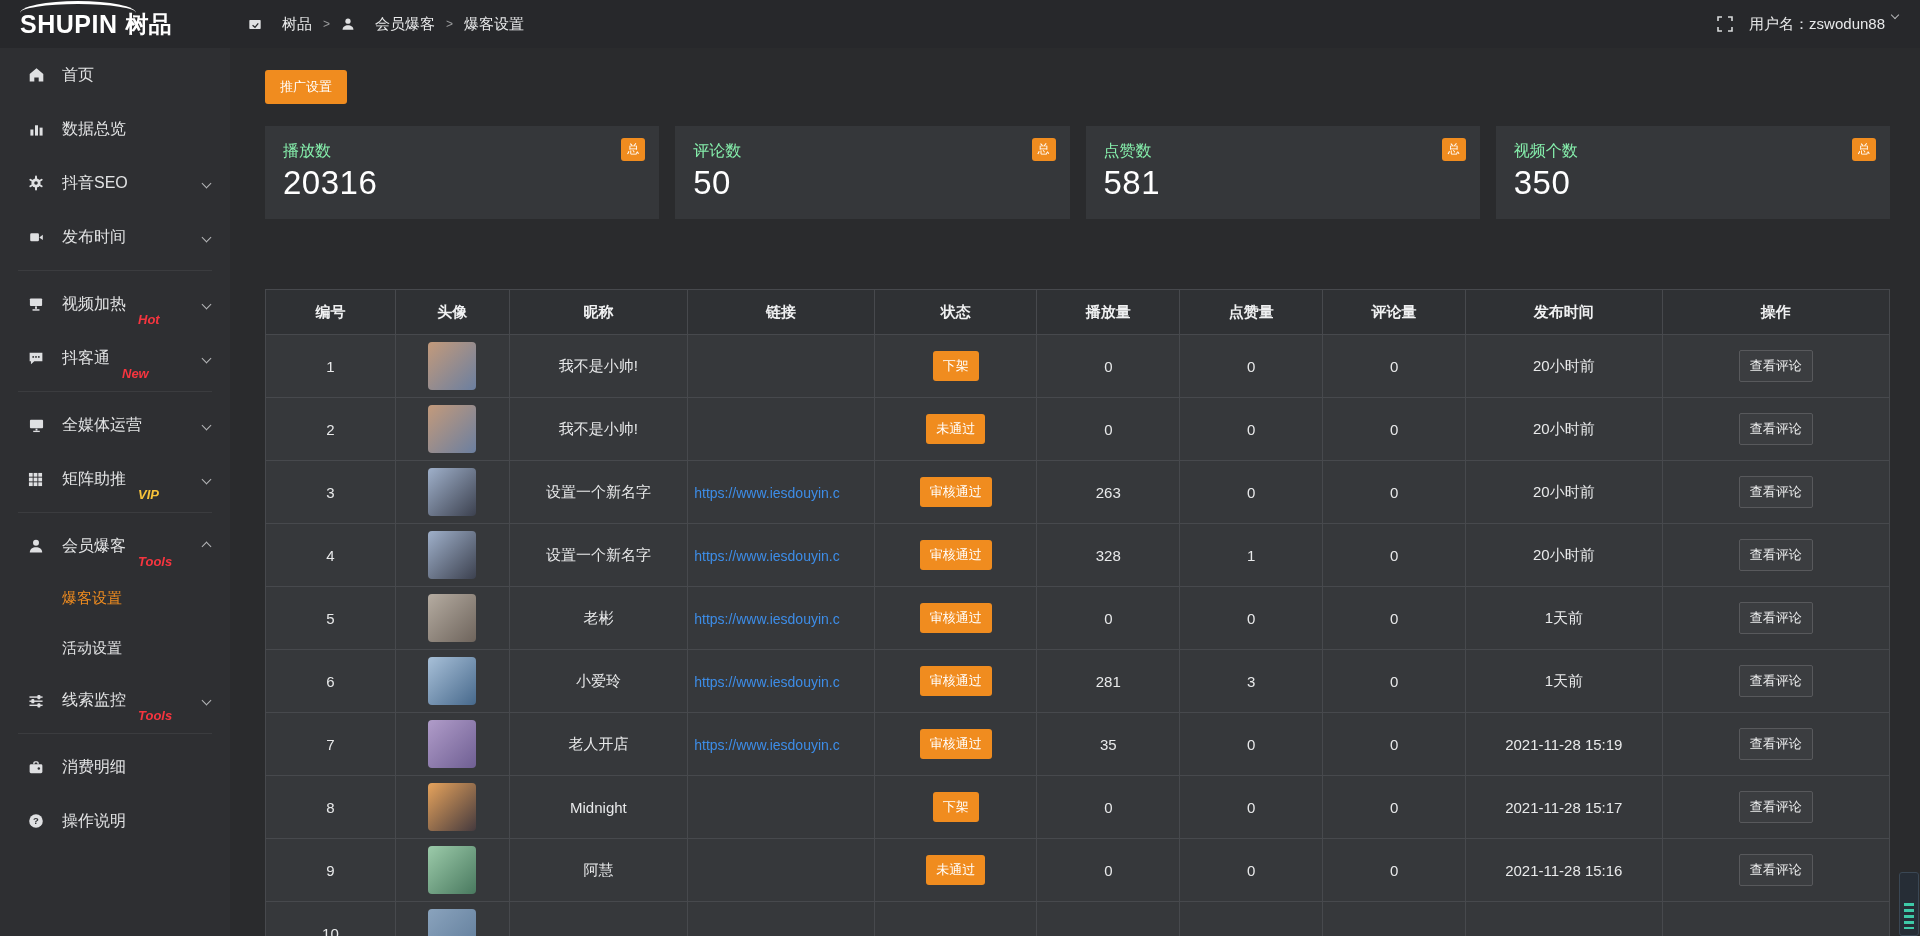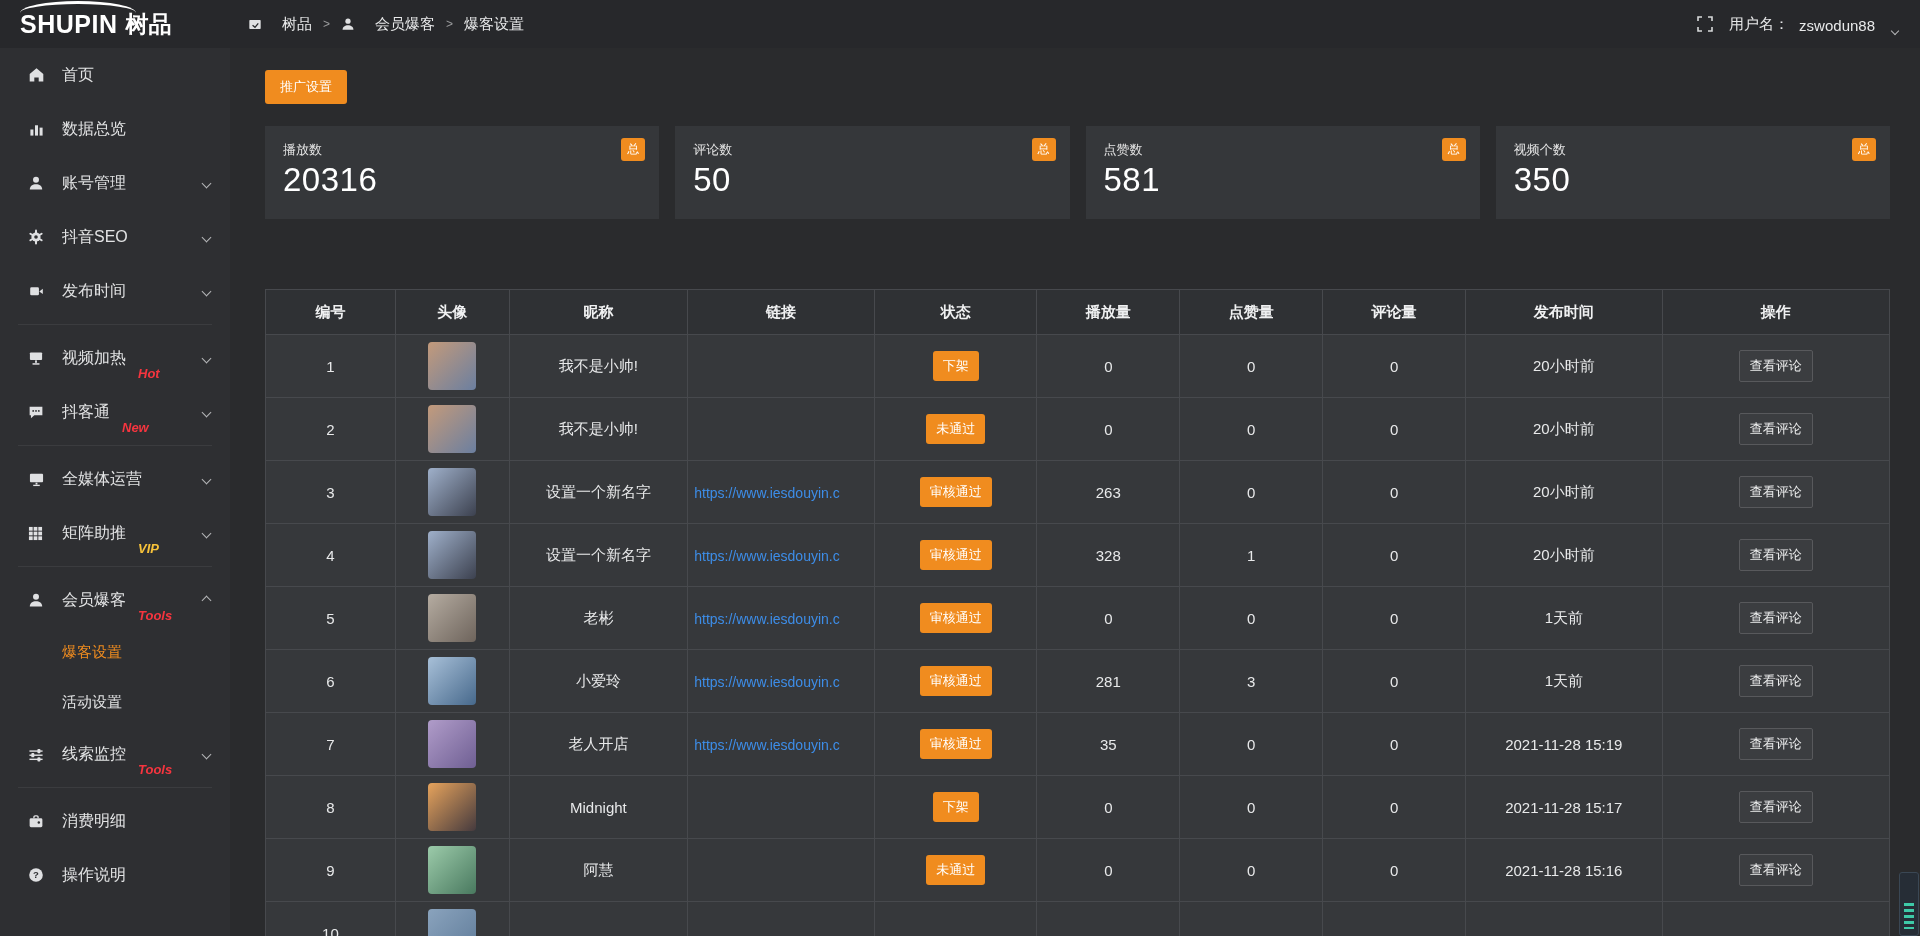--- a/index.html
+++ b/index.html
@@ -11,21 +11,21 @@
   .topbar { position:absolute; top:0; left:0; right:0; height:48px; background:#27282b; display:flex; align-items:center; z-index:10; }
   .logo { width:230px; flex:0 0 230px; display:flex; align-items:center; padding-left:20px; position:relative; height:48px; cursor:pointer; }
   .logo-arc { position:absolute; top:1px; left:20px; width:116px; height:12px; border-top:3px solid #fff; border-radius:50% 50% 0 0 / 100% 100% 0 0; }
   .logo-en { font-size:25px; font-weight:800; color:#fff; letter-spacing:.5px; transform:scaleY(1.05); }
   .logo-cn { font-size:23px; font-weight:800; color:#fff; margin-left:8px; }
   .crumbs { display:flex; align-items:center; margin-left:18px; color:#e8e9ea; font-size:15px; gap:11px; }
   .crumb { display:flex; align-items:center; gap:6px; cursor:pointer; }
   .crumb-sep { color:#9a9b9d; font-size:12px; }
   .top-right { margin-left:auto; display:flex; align-items:center; gap:16px; padding-right:22px; color:#e8e9ea; font-size:15px; }
   .fs-icon { display:flex; cursor:pointer; }
-  .user-menu { display:flex; align-items:flex-end; gap:17px; cursor:pointer; }
+  .user-menu { display:flex; align-items:flex-start; gap:7px; cursor:pointer; }
   .chev { width:7px; height:7px; border-right:1.5px solid #b5b6b8; border-bottom:1.5px solid #b5b6b8; transform:rotate(45deg); flex:0 0 auto; }
   .chev.up { transform:rotate(-135deg); }
   .chev.small { width:6px; height:6px; margin-top:-3px; }
 
   
   .sidebar { position:absolute; top:48px; left:0; bottom:0; width:230px; background:#2e2f32; overflow:hidden; }
   .side-item { height:54px; display:flex; align-items:center; padding:0 20px 0 28px; cursor:pointer; color:#e2e3e4; }
   .s-icon { width:20px; margin-right:14px; display:flex; align-items:center; }
   .s-icon svg { fill:#dfe0e2; }
   .s-label { font-size:16px; }
@@ -33,21 +33,21 @@
   .side-item .chev { margin-left:auto; }
   .side-divider { border-top:1px solid #3b3c3f; margin:6px 18px; }
   .side-sub { height:50px; display:flex; align-items:center; padding-left:62px; font-size:15px; color:#e2e3e4; cursor:pointer; }
   .side-sub.active { color:var(--accent); }
 
   
   .main { position:absolute; left:230px; top:48px; right:0; bottom:0; padding:0 30px 0 35px; overflow:hidden; }
   .promo-btn { margin-top:22px; background:var(--accent); color:#fff; border:none; border-radius:3px; padding:8px 15px; font-size:13px; cursor:pointer; display:inline-block; }
   .cards { display:grid; grid-template-columns:repeat(4,1fr); gap:16px; margin-top:22px; }
   .card { background:#35373a; height:93px; position:relative; padding:15px 18px; }
-  .card-label { font-size:13px; color:#e5e5e5; }
+  .card-label { font-size:16px; color:#86efac; }
   .card-value { font-size:33px; color:#fff; margin-top:2px; font-weight:500; letter-spacing:.5px; }
   .card-badge { position:absolute; top:12px; right:14px; background:var(--accent); color:#fff; font-size:12px; padding:3px 6px; border-radius:3px; }
 
   
   .data-table { width:100%; border-collapse:collapse; margin-top:70px; table-layout:fixed; }
   .data-table th { background:#2f3134; height:45px; font-size:15px; color:#f0f1f2; font-weight:bold; border:1px solid #47494d; }
   .data-table td { background:#36383b; height:63px; text-align:center; font-size:15px; color:#e8e9ea; border:1px solid #47494d; padding:0; }
   .avatar { width:48px; height:48px; border-radius:4px; margin:0 auto; }
   .link-cell { overflow:hidden; text-align:left !important; padding-left:6px !important; white-space:nowrap; }
   .link { color:var(--link); font-size:14px; text-decoration:none; white-space:nowrap; cursor:pointer; }
@@ -122,30 +122,20 @@
     <span class="s-icon">
       <svg width="17" height="15" viewBox="0 0 16 16">
           <rect x="1.5" y="8" width="3.2" height="6.5"></rect>
           <rect x="6.4" y="3.5" width="3.2" height="11"></rect>
           <rect x="11.3" y="6" width="3.2" height="8.5"></rect>
         </svg>
     </span>
     <span class="s-label">数据总览</span>
   </div>
 
-  <div class="side-item">
-    <span class="s-icon">
-      <svg width="16" height="16" viewBox="0 0 16 16">
-          <circle cx="8" cy="4.8" r="3"></circle>
-          <path d="M1.8 14.5c0-3.4 2.8-5.2 6.2-5.2s6.2 1.8 6.2 5.2z"></path>
-        </svg>
-    </span>
-    <span class="s-label">账号管理</span>
-    <span class="chev"></span>
-  </div>
 
   <div class="side-item">
     <span class="s-icon">
       <svg width="16" height="16" viewBox="0 0 16 16">
           <g>
             <rect x="7" y="0.5" width="2" height="15" rx="1"></rect>
             <rect x="7" y="0.5" width="2" height="15" rx="1" transform="rotate(60 8 8)"></rect>
             <rect x="7" y="0.5" width="2" height="15" rx="1" transform="rotate(120 8 8)"></rect>
             <circle cx="8" cy="8" r="4.6"></circle>
           </g>

